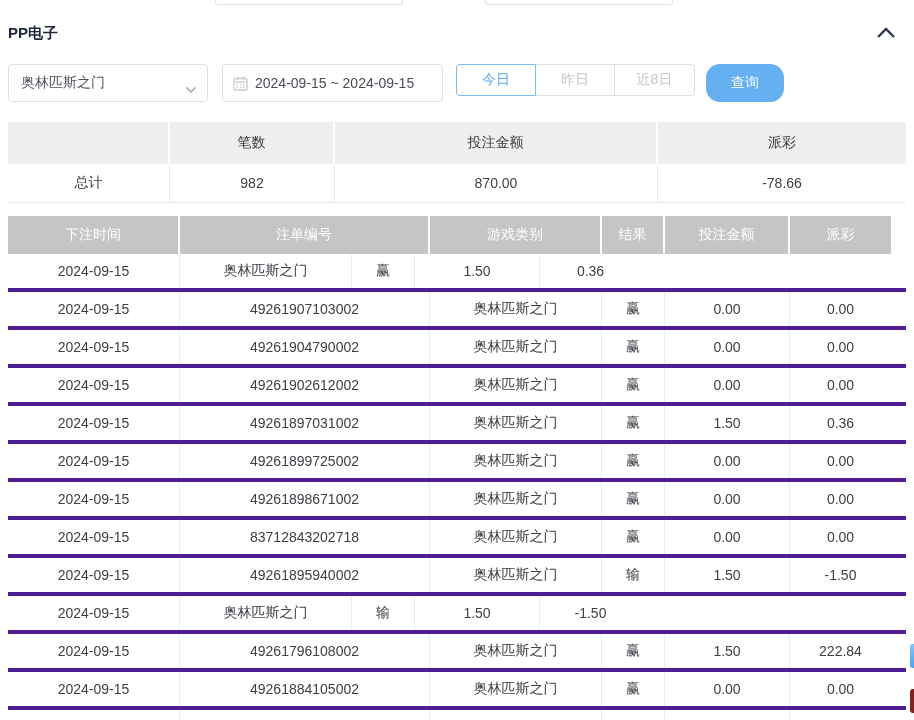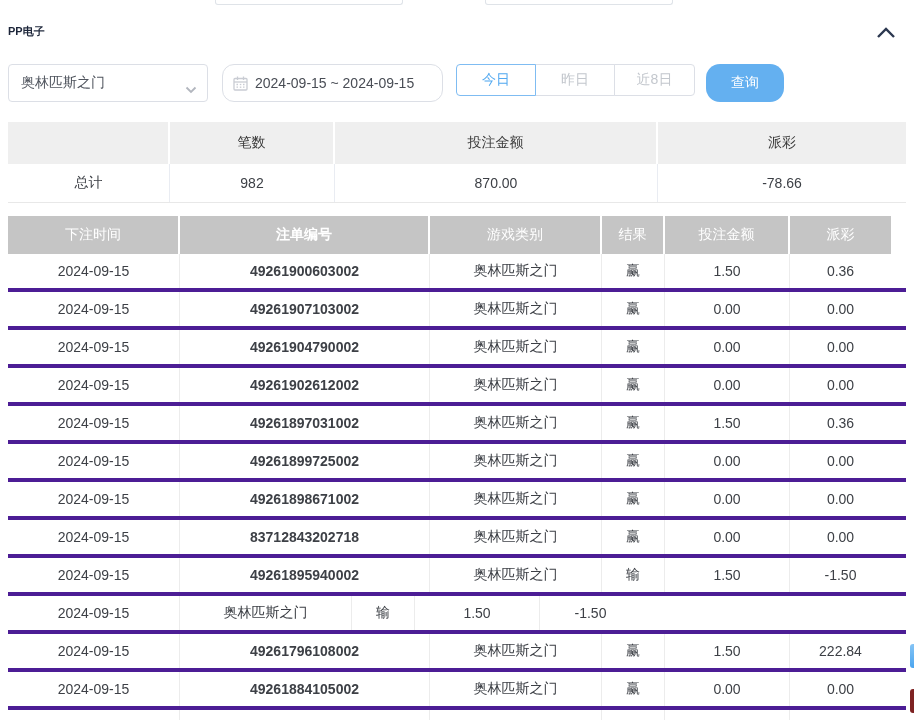--- a/index.html
+++ b/index.html
@@ -4,32 +4,32 @@
 <style>
   * { margin:0; padding:0; box-sizing:border-box; }
   html,body { width:914px; height:720px; overflow:hidden; background:#fff;
     font-family:"Liberation Sans", sans-serif; color:#3d4046; font-size:14px; }
 
   
   .top-fragment { position:absolute; top:0; height:5px; width:188px; background:#fff;
     border:1px solid #dfe3e8; border-top:none; border-radius:0 0 3px 3px; }
 
   
-  .panel-title { position:absolute; left:8px; top:24px; font-size:11px; font-weight:bold; color:#1c2539; }
+  .panel-title { position:absolute; left:8px; top:24px; font-size:15px; font-weight:bold; color:#1c2539; }
   .collapse-btn { position:absolute; left:872px; top:24px; width:28px; height:20px;
     display:flex; align-items:center; justify-content:center; cursor:pointer; background:none; border:none; }
 
   
   .filter-row { position:absolute; top:64px; left:0; width:914px; height:38px; }
   .select-box { position:absolute; left:8px; top:0; width:200px; height:38px; background:#fff;
     border:1px solid #dcdfe6; border-radius:4px; display:flex; align-items:center;
     padding:0 30px 0 12px; color:#50555e; cursor:pointer; }
   .select-caret { position:absolute; right:10px; top:16px; }
   .date-box { position:absolute; left:222px; top:0; width:221px; height:38px; background:#fff;
-    border:1px solid #dcdfe6; border-radius:12px; display:flex; align-items:center;
+    border:1px solid #dcdfe6; border-radius:4px; display:flex; align-items:center;
     padding-left:32px; color:#494d55; cursor:pointer; }
   .cal-icon { position:absolute; left:9px; top:10px; }
   .btn-group { position:absolute; left:456px; top:0; height:38px; display:flex; }
   .range-btn { height:32px; background:#fff; border:1px solid #dcdfe6; color:#c3c7cd;
     font-size:14px; cursor:pointer; font-family:inherit; }
   .range-btn.b1 { width:80px; border-radius:4px 0 0 4px; }
   .range-btn.b2 { width:80px; margin-left:-1px; }
   .range-btn.b3 { width:81px; margin-left:-1px; border-radius:0 4px 4px 0; }
   .range-btn.active { border:1px solid #7fbcf2; color:#53a9f0; position:relative; z-index:2; }
   .search-btn { position:absolute; left:706px; top:0; width:78px; height:38px;
@@ -51,21 +51,21 @@
   
   .bet-table { position:absolute; left:8px; top:216px; width:898px; }
   .thead { display:flex; height:38px; }
   .thead .hcell { background:#c5c5c5; color:#fff; border-right:2px solid #fff;
     display:flex; align-items:center; justify-content:center; }
   .thead .hcell:last-child { border-right:none; }
   .trow { display:flex; height:38px; border-bottom:4px solid #4c1d95; }
   .trow .tcell { border-right:1px solid #ececec; display:flex; align-items:center;
     justify-content:center; color:#3d4046; }
   .trow .tcell:last-child { border-right:none; }
-  .w1 { width:172px; } .w2 { width:250px;font-weight:bold; } .w3 { width:172px; }
+  .w1 { width:172px; } .w2 { width:250px; } .w3 { width:172px; }
   .w4 { width:63px; } .w5 { width:125px; } .w6 { width:101px; }
   .neg { color:#f25555; }
 
   
   .float-frag { position:absolute; left:910px; width:4px; height:24px; border-radius:3px 0 0 3px; }
   .float-frag.blue { top:644px; background:linear-gradient(#85c4f5,#4ba5ef); }
   .float-frag.red  { top:689px; background:#7e2222; }
 </style>
 </head>
 <body>
@@ -139,21 +139,20 @@
     <div class="hcell w1">下注时间</div>
     <div class="hcell w2">注单编号</div>
     <div class="hcell w3">游戏类别</div>
     <div class="hcell w4">结果</div>
     <div class="hcell w5">投注金额</div>
     <div class="hcell w6">派彩</div>
   </div>
   <div>
       <div class="trow">
         <div class="tcell w1">2024-09-15</div>
-        <div class="tcell w2">49261900603002</div>
         <div class="tcell w3">奥林匹斯之门</div>
         <div class="tcell w4">赢</div>
         <div class="tcell w5">1.50</div>
         <div class="tcell w6">0.36</div>
       </div>
       <div class="trow">
         <div class="tcell w1">2024-09-15</div>
         <div class="tcell w2">49261907103002</div>
         <div class="tcell w3">奥林匹斯之门</div>
         <div class="tcell w4">赢</div>

